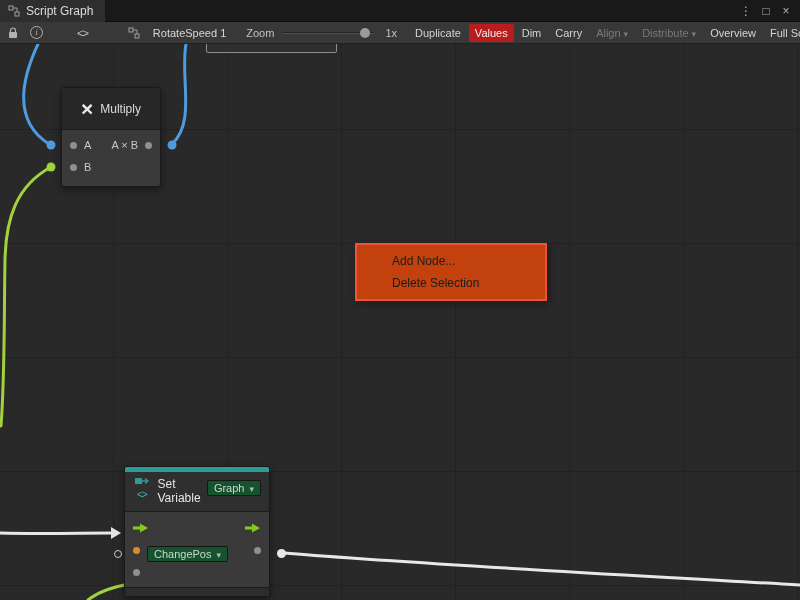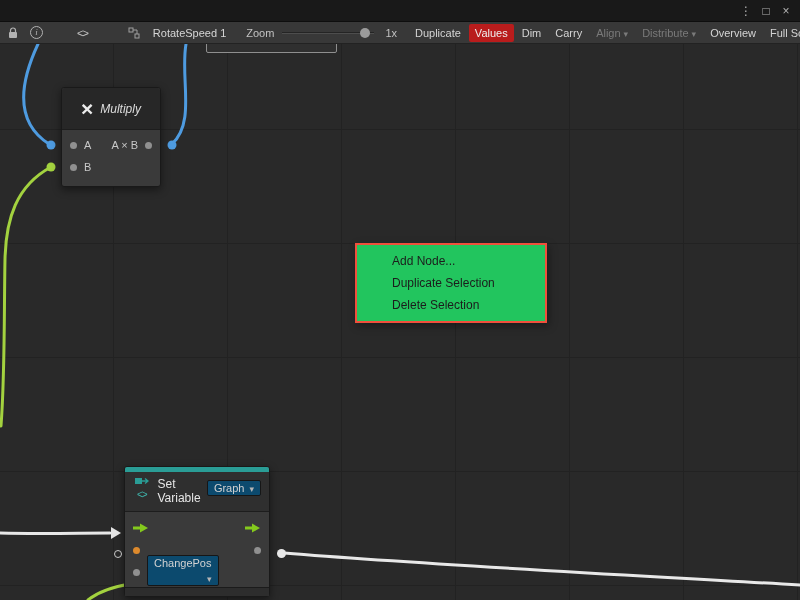--- a/index.html
+++ b/index.html
@@ -47,57 +47,65 @@
   .node{position:absolute;background:#3a3a3a;border:1px solid #191919;border-radius:3px;
     box-shadow:0 3px 8px rgba(0,0,0,.45);}
   .clipped-node{position:absolute;left:206px;top:-7px;width:131px;height:16px;
     background:#2f2f2f;border:1px solid #8f8f8f;border-radius:2px;}
 
   
   .node-multiply{left:61px;top:43px;width:100px;}
   .node-multiply .hdr{height:42px;background:#272727;border-bottom:1px solid #1d1d1d;
     border-radius:2px 2px 0 0;display:flex;align-items:center;justify-content:center;gap:7px;}
   .mul-glyph{color:#ececec;font-size:21px;font-weight:bold;line-height:1;}
-  .node-title{color:#dddddd;font-size:12px;font-style:italic;}
+  .node-title{color:#dddddd;font-size:12px;}
   .node-multiply .bd{padding:4px 0 8px;}
   .prow{height:22px;display:flex;align-items:center;padding:0 8px;gap:7px;font-size:11px;color:#c8c8c8;}
   .sp{flex:1;}
   .pdot{width:7px;height:7px;border-radius:50%;background:#909090;flex:none;}
   .pdot.orange{background:#dd8a2d;}
 
   
   .node-setvar{left:124px;top:422px;width:146px;background:#3a3a3a;}
   .teal-strip{height:5px;background:#2a9d96;border-radius:2px 2px 0 0;}
   .sv-hdr{display:flex;gap:7px;padding:5px 8px 6px;background:#2f2f2f;border-bottom:1px solid #1d1d1d;}
   .sv-icon-col{width:20px;display:flex;flex-direction:column;align-items:center;gap:1px;}
   .sv-code{color:#3fb5ac;font-size:10px;letter-spacing:-1px;line-height:10px;}
   .sv-text-col{display:flex;}
   .sv-title{color:#e6e6e6;font-size:12px;line-height:14px;}
-  .chip{display:inline-flex;align-items:flex-end;gap:5px;background:#0c4a6e;border:1px solid #161616;
+  .chip{display:inline-flex;align-items:flex-end;gap:5px;background:#14532d;border:1px solid #161616;
     border-radius:2px;padding:1px 6px;font-size:11px;color:#d2d2d2;margin-top:3px;align-self:flex-start;}
   .chip .caret{margin-left:0;color:#b5b5b5;}
   .sv-bd{padding:5px 0 0;}
   .sv-footer{height:9px;background:#2d2d2d;border-top:1px solid #1b1b1b;margin-top:4px;}
 
   
   .ext-arrow{position:absolute;left:111px;top:483px;width:0;height:0;
     border-top:6px solid transparent;border-bottom:6px solid transparent;border-left:10px solid #e3e3e3;}
   .ext-circle-hollow{position:absolute;left:114px;top:506px;width:8px;height:8px;border-radius:50%;
     border:1px solid #c8c8c8;}
   .ext-circle-solid{position:absolute;left:277px;top:505px;width:9px;height:9px;border-radius:50%;background:#e8e8e8;}
 
   
-  .ctx-menu{position:absolute;left:355px;top:243px;width:192px;background:#22c55e;
+  .ctx-menu{position:absolute;left:355px;top:243px;width:192px;background:#c2410c;
     border:2px solid #f0503c;box-shadow:2px 3px 8px rgba(0,0,0,.35);padding:5px 0;z-index:50;}
   .ctx-item{height:22px;line-height:22px;padding-left:35px;font-size:12px;color:#1c1c1c;cursor:default;}
 </style>
 </head>
 <body>
 
 <div class="titlebar">
+  <div class="tab">
+    <svg width="12" height="12" viewBox="0 0 12 12">
+      <rect x="1" y="1" width="4" height="4" fill="none" stroke="#9f9f9f"></rect>
+      <rect x="7" y="7" width="4" height="4" fill="none" stroke="#9f9f9f"></rect>
+      <path d="M5 3 H9 V7" fill="none" stroke="#9f9f9f"></path>
+    </svg>
+    <span>Script Graph</span>
+  </div>
   <div class="win-controls">
     <span>⋮</span>
     <span>□</span>
     <span>×</span>
   </div>
 </div>
 
 <div class="toolbar">
   <span class="tb-ic ic-lock">
     <svg width="10" height="12" viewBox="0 0 10 12">
@@ -199,36 +207,35 @@
           <polygon points="7,1.5 15,6 7,10.5" fill="#84c91d"></polygon>
         </svg>
         <span class="sp"></span>
         <svg width="16" height="12" viewBox="0 0 16 12">
           <rect x="0" y="4.5" width="7" height="3" fill="#84c91d"></rect>
           <polygon points="7,1.5 15,6 7,10.5" fill="#84c91d"></polygon>
         </svg>
       </div>
       <div class="prow">
         <span class="pdot orange"></span>
-        <span class="chip" style="margin-top:16px;flex-direction:column;">
+        <span class="chip" style="margin-top:7px;">
           <span>ChangePos</span>
           <span class="caret">▾</span>
         </span>
         <span class="sp"></span>
         <span class="pdot"></span>
       </div>
       <div class="prow">
         <span class="pdot"></span>
       </div>
     </div>
     <div class="sv-footer"></div>
   </div>
 
   <div class="ext-arrow"></div>
   <div class="ext-circle-hollow"></div>
   <div class="ext-circle-solid"></div>
 </div>
 
 <div class="ctx-menu">
   <div class="ctx-item">Add Node...</div>
-  <div class="ctx-item">Duplicate Selection</div>
   <div class="ctx-item">Delete Selection</div>
 </div>
 
 </body></html>

